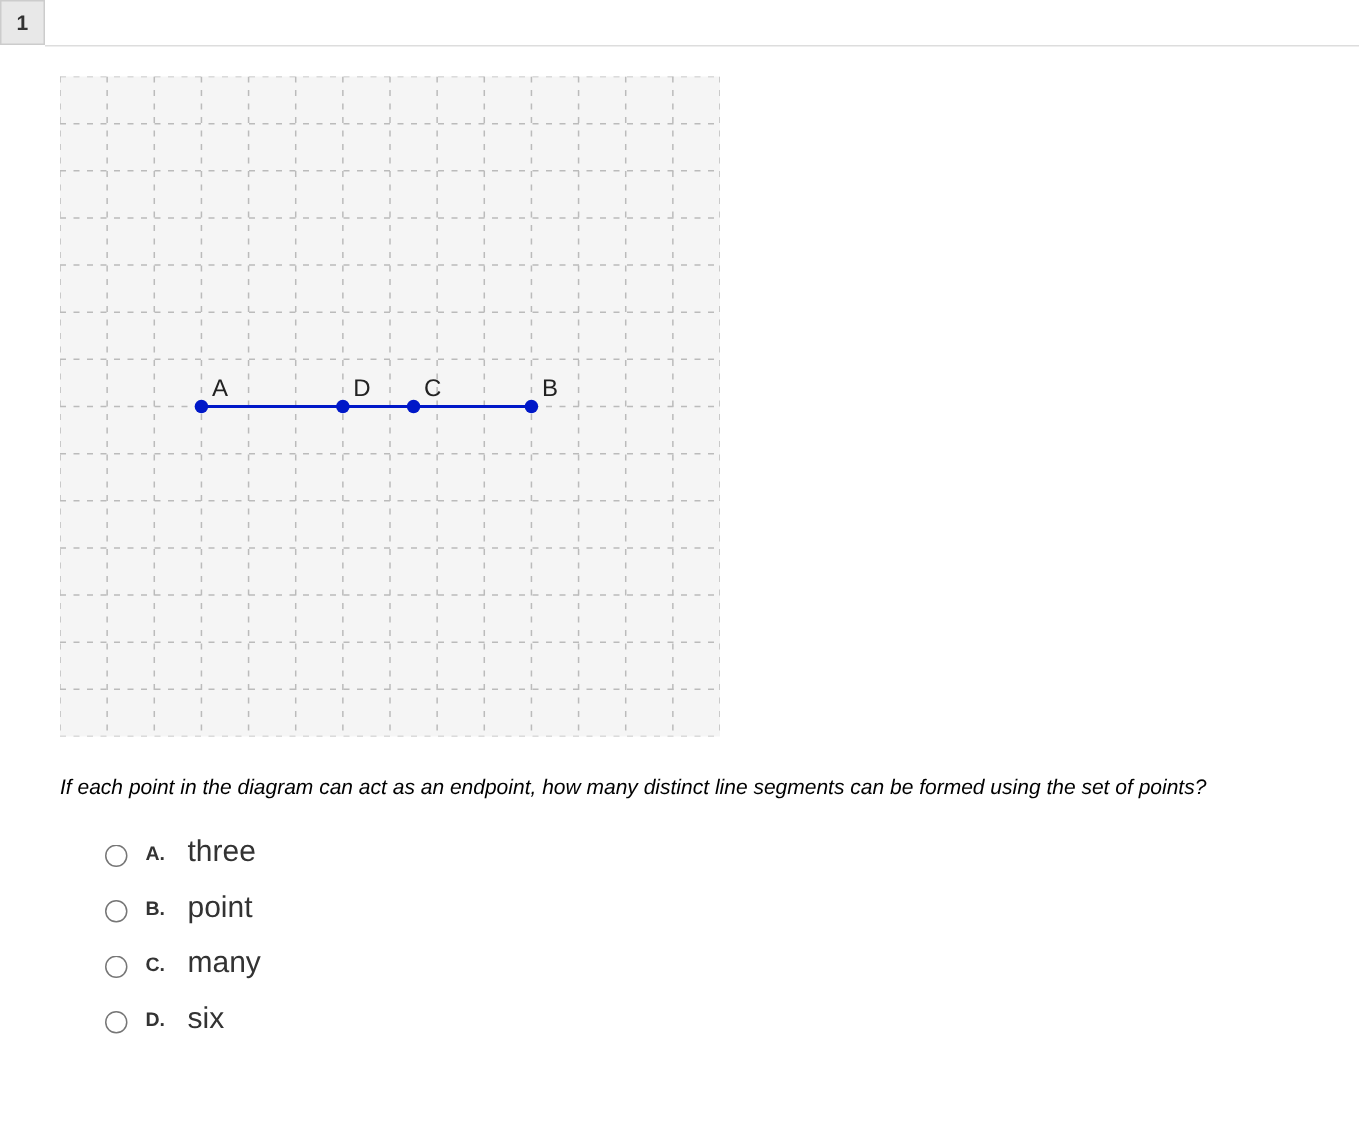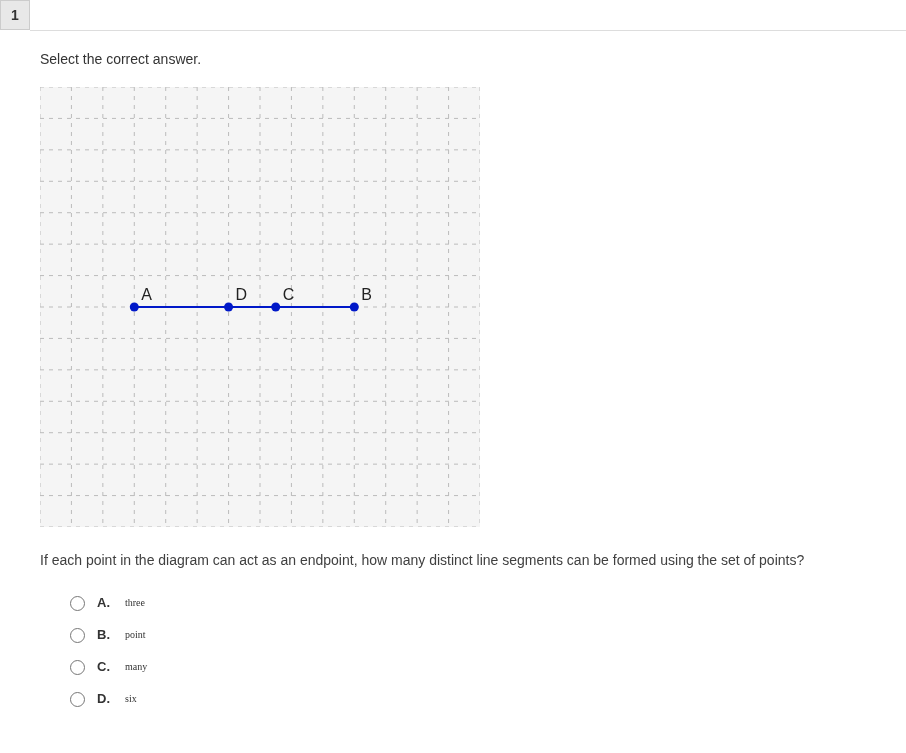--- a/index.html
+++ b/index.html
@@ -43,21 +43,22 @@
       width: 440px;
       height: 440px;
       background: #f5f5f5;
       position: relative;
       margin-bottom: 25px;
     }
     svg.grid { position: absolute; top:0; left:0; }
     .question-text {
       font-size: 14px;
       margin-bottom: 25px;
-      color: #404040;
+      color: #000000;
+      font-style: italic;
     }
     .options {
       padding-left: 25px;
     }
     .option-row {
       display: flex;
       align-items: center;
       margin-bottom: 14px;
       cursor: pointer;
     }
@@ -67,32 +68,30 @@
       margin-right: 12px;
       cursor: pointer;
     }
     .option-letter {
       font-weight: bold;
       font-size: 13px;
       margin-right: 14px;
       min-width: 14px;
     }
     .option-text {
-      font-size: 10px;
-      font-family: Liberation Serif, serif;
+      font-size: 20px;
     }
   </style>
 </head>
 <body>
 
 <div class="container">
   <span class="question-number-box">1</span>
   <div class="divider"></div>
   <div class="question-body">
-    <div class="instruction">Select the correct answer.</div>
 
     <div class="diagram-area">
       <svg class="grid" width="440" height="440" id="diagram-svg">
           <line x1="0" y1="0" x2="0" y2="440" stroke="#bbb" stroke-width="1" stroke-dasharray="4,5"></line>
           <line x1="0" y1="0" x2="440" y2="0" stroke="#bbb" stroke-width="1" stroke-dasharray="4,5"></line>
           <line x1="31.428571428571427" y1="0" x2="31.428571428571427" y2="440" stroke="#bbb" stroke-width="1" stroke-dasharray="4,5"></line>
           <line x1="0" y1="31.428571428571427" x2="440" y2="31.428571428571427" stroke="#bbb" stroke-width="1" stroke-dasharray="4,5"></line>
           <line x1="62.857142857142854" y1="0" x2="62.857142857142854" y2="440" stroke="#bbb" stroke-width="1" stroke-dasharray="4,5"></line>
           <line x1="0" y1="62.857142857142854" x2="440" y2="62.857142857142854" stroke="#bbb" stroke-width="1" stroke-dasharray="4,5"></line>
           <line x1="94.28571428571428" y1="0" x2="94.28571428571428" y2="440" stroke="#bbb" stroke-width="1" stroke-dasharray="4,5"></line>

